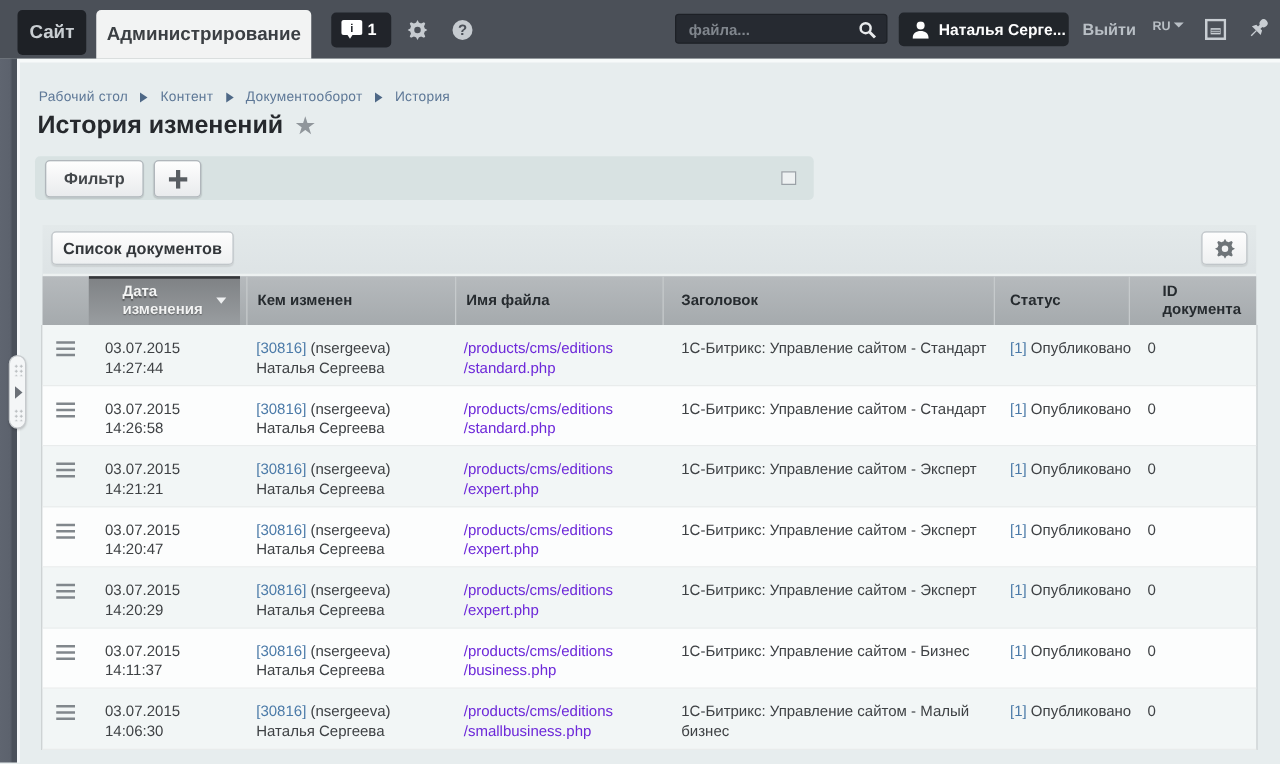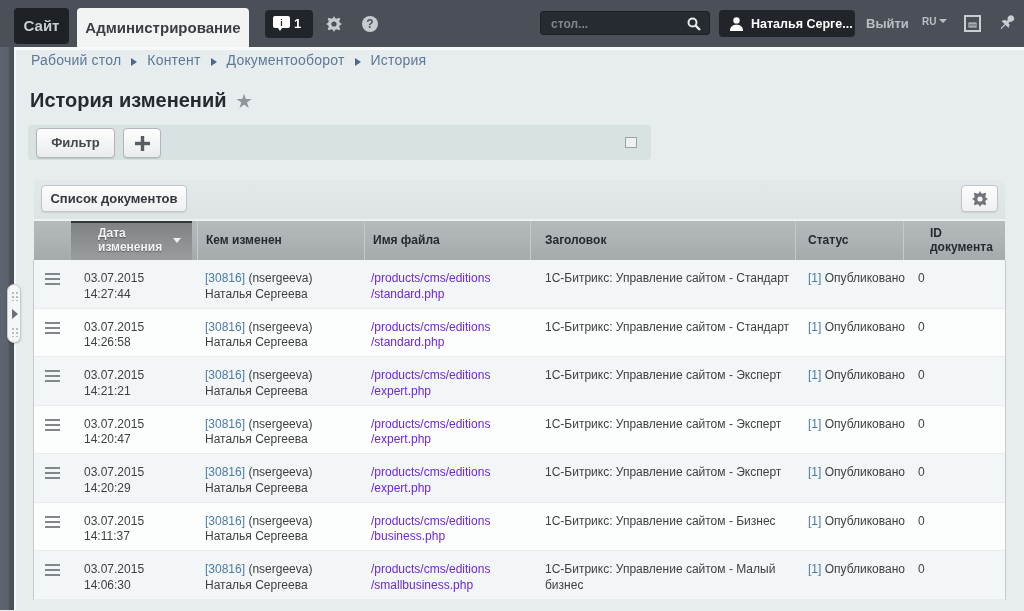--- a/index.html
+++ b/index.html
@@ -29,21 +29,21 @@
 
 #sidebar { position:absolute; left:0; top:47px; width:16px; height:563px; background:linear-gradient(90deg,#5f6570 0px,#5c626d 8px,#4b515b 10px,#4b515b 14px,#f5f8fa 14px); }
 #pill { position:absolute; left:7px; top:284px; width:14px; height:59px; background:#f4f6f7; border:1px solid #c6cacd; border-radius:7px; box-shadow:0 1px 2px rgba(0,0,0,.2); }
 #pill .tri { position:absolute; left:4px; top:24px; width:0; height:0; border-top:5px solid transparent; border-bottom:5px solid transparent; border-left:6px solid #6b7077; }
 .grip { position:absolute; left:3px; width:8px; height:10px;
   background-image:radial-gradient(circle, #b9bdc0 1px, transparent 1.1px);
   background-size:4px 4px; }
 #pill .g1 { top:6px; } #pill .g2 { top:42px; }
 
 
-#crumbs { position:absolute; left:31px; top:52px; font-size:14px; color:#5e7897; letter-spacing:0.2px; }
+#crumbs { position:absolute; left:31px; top:72px; font-size:11px; color:#5e7897; letter-spacing:0.2px; }
 #crumbs span.sep { display:inline-block; width:0; height:0; border-top:4px solid transparent; border-bottom:4px solid transparent; border-left:6px solid #4e6886; margin:0 10px; vertical-align:-1px; }
 #crumbs a { color:#5e7897; text-decoration:none; }
 
 
 #title { position:absolute; left:30px; top:89px; font-size:20px; font-weight:bold; color:#26292d; }
 #title .star { color:#90969b; font-size:17px; margin-left:10px; }
 
 
 #filterbar { position:absolute; left:28px; top:125px; width:623px; height:35px; background:#d8e2e2; border-radius:4px; }
 .btn { background:linear-gradient(#fefefe,#e9ebed); border:1px solid #b0b6bb; border-radius:4px; box-shadow:0 1px 1px rgba(0,0,0,.12); color:#43474b; font-size:13px; font-weight:bold; text-align:center; }
@@ -92,21 +92,21 @@
       <text x="8.5" y="9.5" font-size="9" font-weight="bold" fill="#21242a" text-anchor="middle" font-family="Liberation Sans">i</text>
     </svg>
     <span class="num">1</span>
   </div>
   <svg class="icon-gear" width="16" height="16" viewBox="0 0 16 16">
     <path fill="#c6cbd0" d="M8 0 L9.2 2.2 A6 6 0 0 1 10.8 2.8 L13.2 1.8 L14.2 2.8 L13.2 5.2 A6 6 0 0 1 13.8 6.8 L16 8 L13.8 9.2 A6 6 0 0 1 13.2 10.8 L14.2 13.2 L13.2 14.2 L10.8 13.2 A6 6 0 0 1 9.2 13.8 L8 16 L6.8 13.8 A6 6 0 0 1 5.2 13.2 L2.8 14.2 L1.8 13.2 L2.8 10.8 A6 6 0 0 1 2.2 9.2 L0 8 L2.2 6.8 A6 6 0 0 1 2.8 5.2 L1.8 2.8 L2.8 1.8 L5.2 2.8 A6 6 0 0 1 6.8 2.2 Z"></path>
     <circle cx="8" cy="8" r="2.6" fill="#4b5058"></circle>
   </svg>
   <div class="help">?</div>
   <div class="search">
-    <span class="ph">стол...</span>
+    <span class="ph">файла...</span>
     <svg width="14" height="14" viewBox="0 0 14 14">
         <circle cx="5.5" cy="5.5" r="4" fill="none" stroke="#e8eaec" stroke-width="2"></circle>
         <line x1="8.6" y1="8.6" x2="13" y2="13" stroke="#e8eaec" stroke-width="2.4"></line>
       </svg>
   </div>
   <div class="user">
     <svg width="13" height="14" viewBox="0 0 13 14" style="position:absolute;left:11px;top:7px">
       <circle cx="6.5" cy="3.4" r="3.2" fill="#fdfdfd"></circle>
       <path d="M0 14 C0 9.5 3 7.8 6.5 7.8 C10 7.8 13 9.5 13 14 Z" fill="#fdfdfd"></path>
     </svg>

